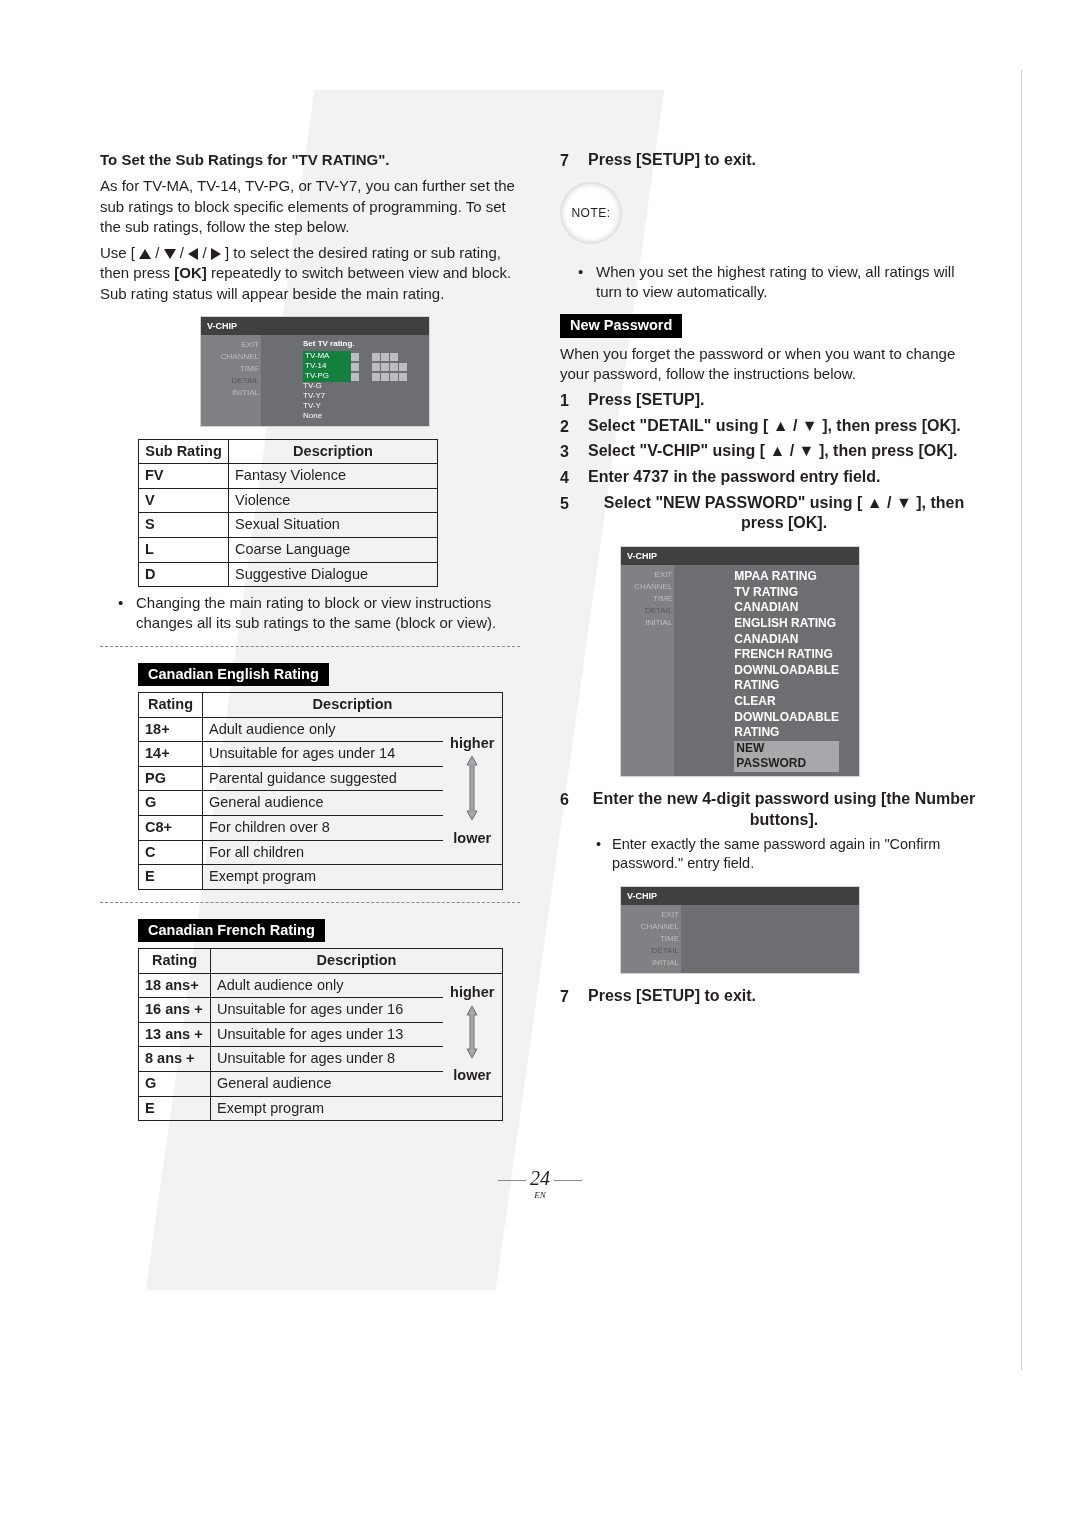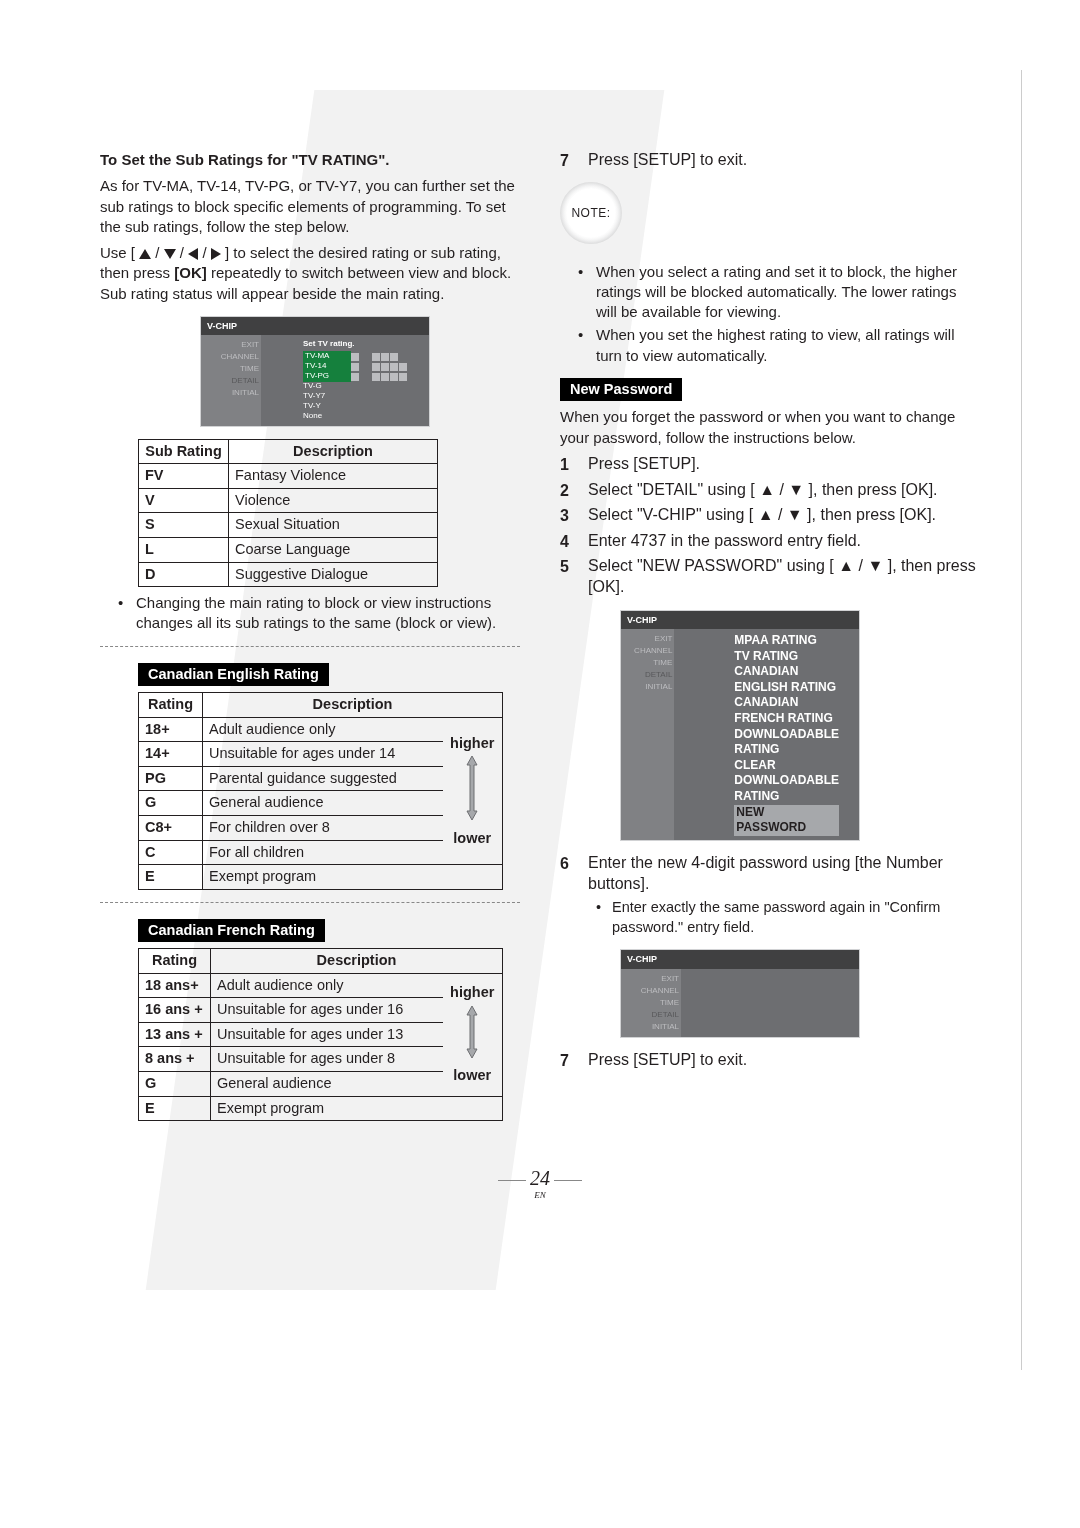--- a/index.html
+++ b/index.html
@@ -114,21 +114,21 @@
     padding:2px 10px;
     font-size:14.5px;
     margin-top:4px;
   }
   ul.bullets { list-style: none; padding:0; margin:4px 0 8px 0; }
   ul.bullets li { position:relative; padding-left:24px; margin-bottom:3px; margin-left:12px;}
   ul.bullets li::before { content:"•"; position:absolute; left:6px; }
   .dashed { border:none; border-top:1px dashed #888; margin:12px 0; }
   .step-row { display:flex; gap:12px; margin-bottom:4px; }
   .step-num { font-weight:700; width:16px; flex-shrink:0; font-size:16px; }
-  .step-txt { font-weight:400; font-size:16px; line-height:1.3; }
+  .step-txt { font-weight:700; font-size:16px; line-height:1.3;text-align:center; }
   .sub-bullet { margin-left:34px; font-size:14.5px; position:relative; padding-left:18px;}
   .sub-bullet::before { content:"•"; position:absolute; left:2px; }
   .note-badge {
     display:inline-flex; width:62px; height:62px; border-radius:50%;
     background: radial-gradient(circle, #fff 55%, #d1d2d4 100%);
     align-items:center; justify-content:center;
     box-shadow: inset 0 0 6px rgba(0,0,0,.15);
     font-size:12px; letter-spacing:0.5px;
     margin-top:6px;
   }
@@ -365,21 +365,20 @@
 
     <div class="col">
       <div class="step-row">
         <div class="step-num">7</div>
         <div class="step-txt">Press [SETUP] to exit.</div>
       </div>
 
       <div class="note-badge">NOTE:</div>
 
       <ul class="bullets" style="margin-top:18px;">
-        <li>When you select a rating and set it to block, the higher ratings will be blocked automatically. The lower ratings will be available for viewing.</li>
         <li>When you set the highest rating to view, all ratings will turn to view automatically.</li>
       </ul>
 
       <div><span class="hdr-pill">New Password</span></div>
       <p style="margin-top:6px">When you forget the password or when you want to change your password, follow the instructions below.</p>
 
       <div class="step-row">
           <div class="step-num">1</div>
           <div class="step-txt">Press [SETUP].</div>
         </div>

